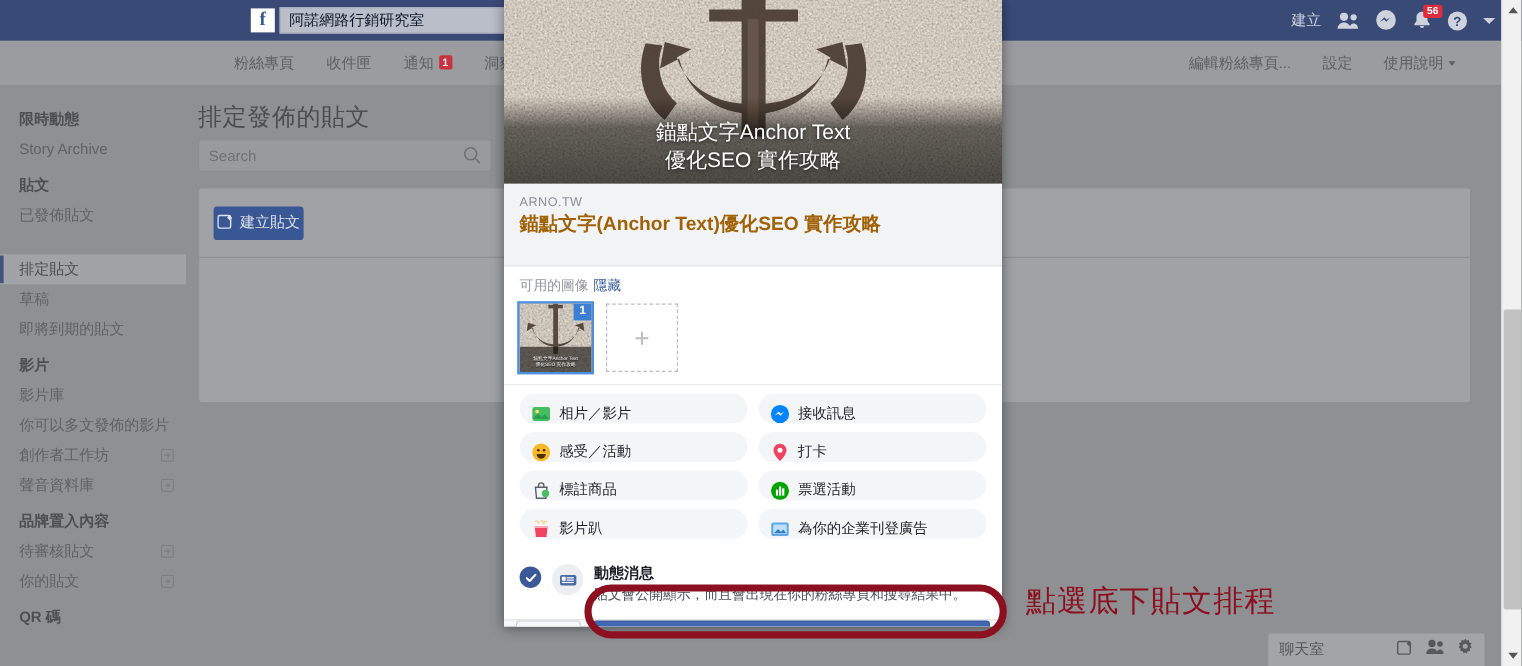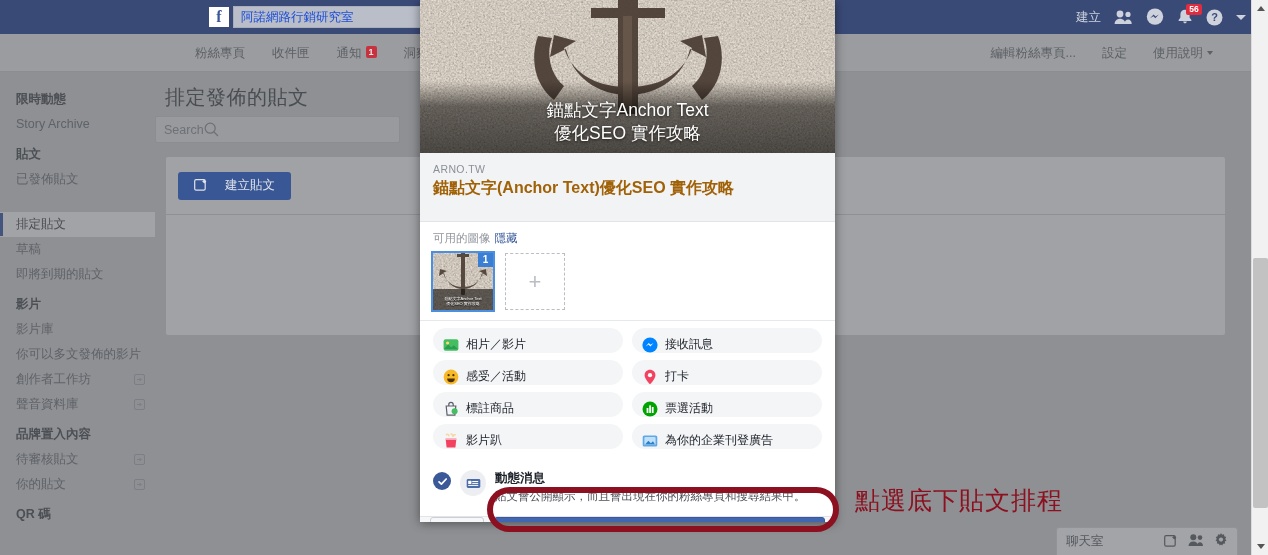--- a/index.html
+++ b/index.html
@@ -23,21 +23,21 @@
   }
   .fb-logo {
     position: absolute; left: 209px; top: 7px;
     width: 20px; height: 20px; background: #fff; color: #3b5998;
     font-weight: bold; font-size: 16px; line-height: 20px; text-align: center;
     font-family: "Liberation Serif", serif;
   }
   .fb-search {
     position: absolute; left: 233px; top: 6px; width: 200px; height: 22px;
     background: #b9bec9; border: 1px solid #a8aebb;
-    font-size: 12.5px; color: #1d4ed8; line-height: 21px; padding-left: 7px;
+    font-size: 12.5px; color: #0f172a; line-height: 21px; padding-left: 7px;
     white-space: nowrap; overflow: hidden;
   }
   .fb-right { position: absolute; right: 22px; top: 0; height: 34px; display: flex; align-items: center; gap: 13px; }
   .fb-right .lbl { color: #cdd2dd; font-size: 12.5px; }
   .fb-ic { position: relative; color: #cdd2dd; display: flex; align-items: center; }
   .fb-ic svg { display: block; }
   .badge {
     position: absolute; left: 9px; top: -5px;
     background: #e02c3f; color: #fff; font-size: 8.5px; line-height: 11px;
     min-width: 16px; height: 11px; text-align: center; border-radius: 2px;
@@ -80,36 +80,36 @@
   .sb-item.active { background: #a1a3a6; color: #4a4d52; margin-top: 20px; }
   .sb-item.active::before {
     content: ""; position: absolute; left: 0; top: 1px; bottom: 1px; width: 3px; background: #43557f;
   }
   .ext-ic { color: #7b7e84; display: inline-flex; }
 
   
   .main { position: absolute; left: 155px; top: 0; right: 30px; bottom: 0; }
   .page-title { font-size: 20px; color: #4a4d52; padding: 12px 0 0 10px; letter-spacing: .5px; }
   .search-box {
-    position: absolute; left: 0; top: 44px; width: 245px; height: 27px;
+    position: absolute; left: 10px; top: 44px; width: 245px; height: 27px;
     background: #989a9e; border: 1px solid #8b8d91; border-radius: 2px;
-    display: flex; align-items: center; padding: 0 8px; 
+    display: flex; align-items: center; padding: 0 8px; justify-content: space-between;
   }
   .search-box .ph { font-size: 12.5px; color: #6e7176; }
   .search-box .mag { color: #6e7176; display: flex; }
 
   .panel {
     position: absolute; left: 10px; top: 84px; right: 12px; height: 180px;
     background: #a0a2a5; border: 1px solid #8e9094; border-radius: 3px;
   }
   .panel-head { height: 58px; border-bottom: 1px solid #8e9094; display: flex; align-items: center; padding-left: 12px; }
   .btn-create {
     background: #3a5795; color: #dfe3ea; font-size: 12.5px;
-    border: none; border-radius: 3px; height: 28px; padding: 0 16px;
-    display: inline-flex; align-items: center; gap: 17px; cursor: pointer;
+    border: none; border-radius: 3px; height: 28px; padding: 0 3px;
+    display: inline-flex; align-items: center; gap: 5px; cursor: pointer;
   }
 
   
   .chatbar {
     position: absolute; right: 30px; bottom: 0; width: 182px; height: 28px;
     background: #a2a4a7; border: 1px solid #919396; border-bottom: none;
     border-radius: 3px 3px 0 0; display: flex; align-items: center;
     padding: 0 9px; justify-content: space-between;
   }
   .chatbar .lbl { font-size: 12.5px; color: #55585d; }

